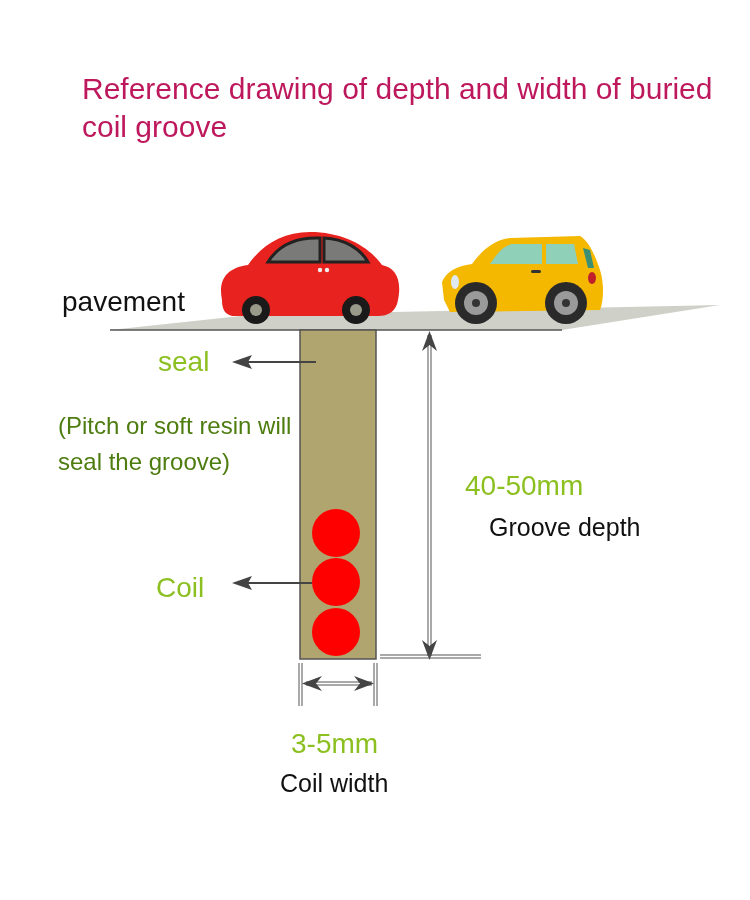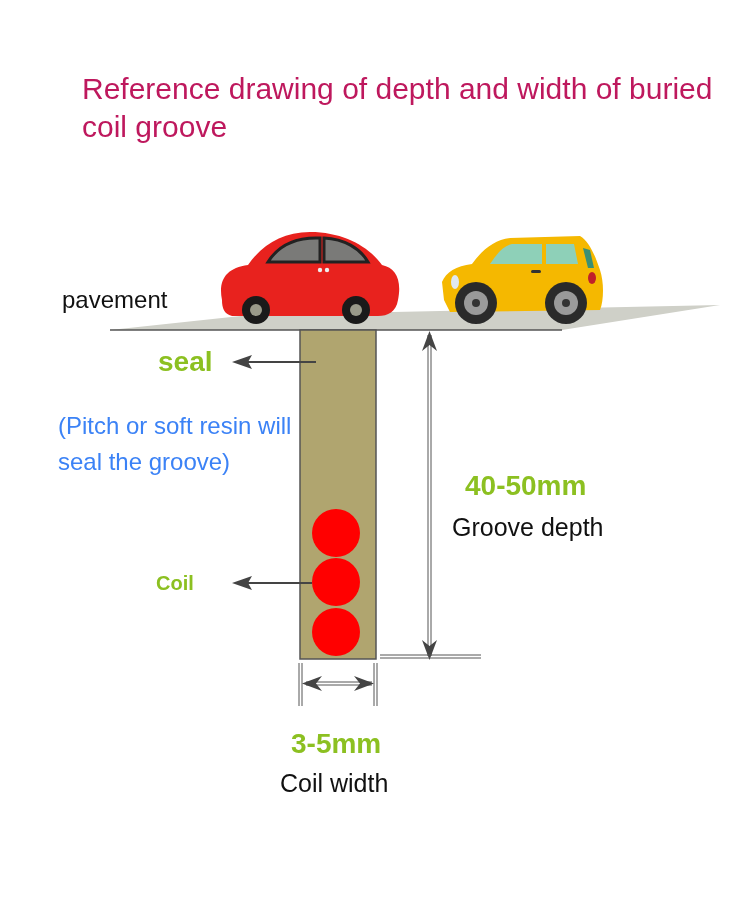--- a/index.html
+++ b/index.html
@@ -1,25 +1,25 @@
 <!DOCTYPE html>
 <html><head>
   <meta charset="utf-8">
   <style>
     html, body { margin: 0; padding: 0; background: #ffffff; }
     body { width: 750px; height: 900px; position: relative; overflow: hidden;
            font-family: "Liberation Sans", sans-serif; }
     .title { position: absolute; left: 82px; top: 70px; width: 640px;
              font-size: 30px; line-height: 38px; color: #be185d; }
     .label { position: absolute; white-space: nowrap; }
-    .green { color: #8cc021; font-weight: bold; }
+    .green { color: #8cc021; }
     .black { color: #111; }
     svg.canvas { position: absolute; left: 0; top: 0; }
     .note { position: absolute; left: 58px; top: 408px; width: 240px;
-            font-size: 24px; line-height: 36px; color: #3b82f6; }
+            font-size: 24px; line-height: 36px; color: #4d7c0f; }
   </style>
 </head>
 <body>
 
 <div class="title">Reference drawing of depth and width of buried coil groove</div>
 
 <svg class="canvas" width="750" height="900" viewBox="0 0 750 900">
 
   <g>
     <polygon points="110,330 250,315 720,305 562,330" fill="#cfd0c8"></polygon>
@@ -86,20 +86,20 @@
     <line x1="302" y1="663" x2="302" y2="706" stroke="#555" stroke-width="1"></line>
     <line x1="374" y1="663" x2="374" y2="706" stroke="#555" stroke-width="1"></line>
     <line x1="377" y1="663" x2="377" y2="706" stroke="#555" stroke-width="1"></line>
     <line x1="306" y1="682" x2="372" y2="682" stroke="#555" stroke-width="1"></line>
     <line x1="306" y1="685" x2="372" y2="685" stroke="#555" stroke-width="1"></line>
     <polygon points="302,683.5 322,676 316,683.5 322,691" fill="#444"></polygon>
     <polygon points="374,683.5 354,676 360,683.5 354,691" fill="#444"></polygon>
   </g>
 </svg>
 
-<div class="label black" style="left:62px; top:286px; font-size:24px;">pavement</div>
+<div class="label black" style="left:62px; top:286px; font-size:28px;">pavement</div>
 <div class="label green" style="left:158px; top:346px; font-size:28px;">seal</div>
 <div class="note">(Pitch or soft resin will seal the groove)</div>
-<div class="label green" style="left:156px; top:572px; font-size:20px;">Coil</div>
+<div class="label green" style="left:156px; top:572px; font-size:28px;">Coil</div>
 <div class="label green" style="left:465px; top:470px; font-size:28px;text-align:center;">40-50mm</div>
-<div class="label black" style="left:452px; top:513px; font-size:25px;">Groove depth</div>
+<div class="label black" style="left:489px; top:513px; font-size:25px;">Groove depth</div>
 <div class="label green" style="left:291px; top:728px; font-size:28px;text-align:right;">3-5mm</div>
 <div class="label black" style="left:280px; top:769px; font-size:25px;">Coil width</div>
 
 </body></html>

